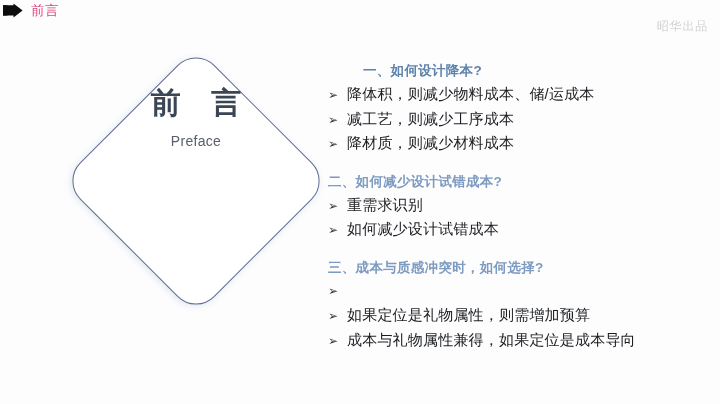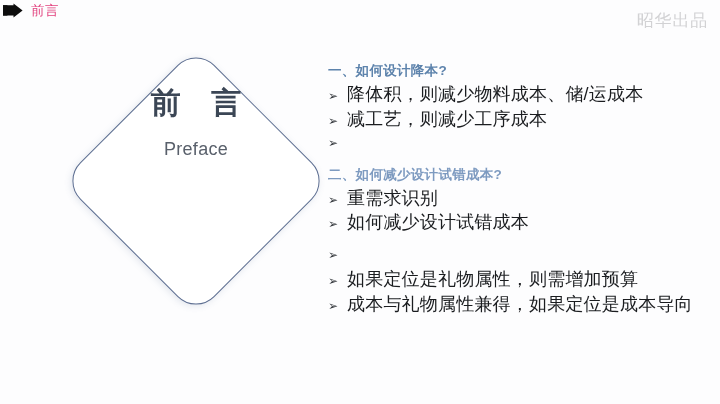--- a/index.html
+++ b/index.html
@@ -48,22 +48,22 @@
   .topbar-title {
     font-size: 13.5px;
     color: #e2437f;
     letter-spacing: 0.4px;
     white-space: nowrap;
     line-height: 1;
     padding-bottom: 1px;
   }
   .topbar-right {
     position: absolute;
-    right: 12px; top: 9px;
-    font-size: 17px;
+    right: 12px; top: 18px;
+    font-size: 12px;
     color: #d2d2d4;
     letter-spacing: 0.8px;
     white-space: nowrap;
     text-align: right;
   }
 
   
   .diamond-wrap {
     position: absolute;
     left: 101px;
@@ -96,65 +96,65 @@
   .diamond-cn {
     font-size: 30px;
     font-weight: bold;
     color: #3b4655;
     letter-spacing: 11px;
     text-indent: 11px;
     line-height: 1.1;
     white-space: nowrap;
   }
   .diamond-en {
-    margin-top: 20px;
-    font-size: 18px;
+    margin-top: 14px;
+    font-size: 14px;
     color: #59606b;
     letter-spacing: 0.3px;
     white-space: nowrap;
   }
 
   
   .content {
     position: absolute;
     left: 328px;
     top: 60px;
     width: 380px;
   }
   .section { margin: 0; }
-  .section + .section { margin-top: 8px; }
+  .section + .section { margin-top: 15px; }
 
   .sec-heading {
     font-size: 13.5px;
     font-weight: bold;
     color: #6f8fb3;
     letter-spacing: 0.3px;
     line-height: 22px;
     height: 22px;
     white-space: nowrap;
   }
-  .sec-heading.accent-strong { color: #5d83ac; }
+  .sec-heading.accent-strong { color: #5d83ac; margin-left: 35px; }
 
   .bullet {
     display: flex;
     align-items: baseline;
     line-height: 24.5px;
     height: 24.5px;
     white-space: nowrap;
   }
   .bullet-mark {
     flex: 0 0 auto;
     width: 19px;
     font-size: 12px;
     color: #34383d;
     line-height: 24.5px;
   }
   .bullet-text {
     flex: 0 1 auto;
-    font-size: 18px;
+    font-size: 15px;
     color: #1b1d20;
     letter-spacing: 0.2px;
     line-height: 24.5px;
   }
 </style>
 </head>
 <body>
 
 <div id="slide">
 
@@ -186,36 +186,38 @@
       <div class="bullet">
         <span class="bullet-mark">➢</span>
         <span class="bullet-text">降体积，则减少物料成本、储/运成本</span>
       </div>
       <div class="bullet">
         <span class="bullet-mark">➢</span>
         <span class="bullet-text">减工艺，则减少工序成本</span>
       </div>
       <div class="bullet">
         <span class="bullet-mark">➢</span>
+        <span class="bullet-text">降材质，则减少材料成本</span>
       </div>
     </div>
 
     <div class="section">
       <div class="sec-heading" style="color: rgb(125, 154, 192);">二、如何减少设计试错成本?</div>
       <div class="bullet">
         <span class="bullet-mark">➢</span>
         <span class="bullet-text">重需求识别</span>
       </div>
       <div class="bullet">
         <span class="bullet-mark">➢</span>
         <span class="bullet-text">如何减少设计试错成本</span>
       </div>
     </div>
 
     <div class="section">
+      <div class="sec-heading" style="color: rgb(125, 154, 192);">三、成本与质感冲突时，如何选择?</div>
       <div class="bullet">
         <span class="bullet-mark">➢</span>
       </div>
       <div class="bullet">
         <span class="bullet-mark">➢</span>
         <span class="bullet-text">如果定位是礼物属性，则需增加预算</span>
       </div>
       <div class="bullet">
         <span class="bullet-mark">➢</span>
         <span class="bullet-text">成本与礼物属性兼得，如果定位是成本导向</span>

